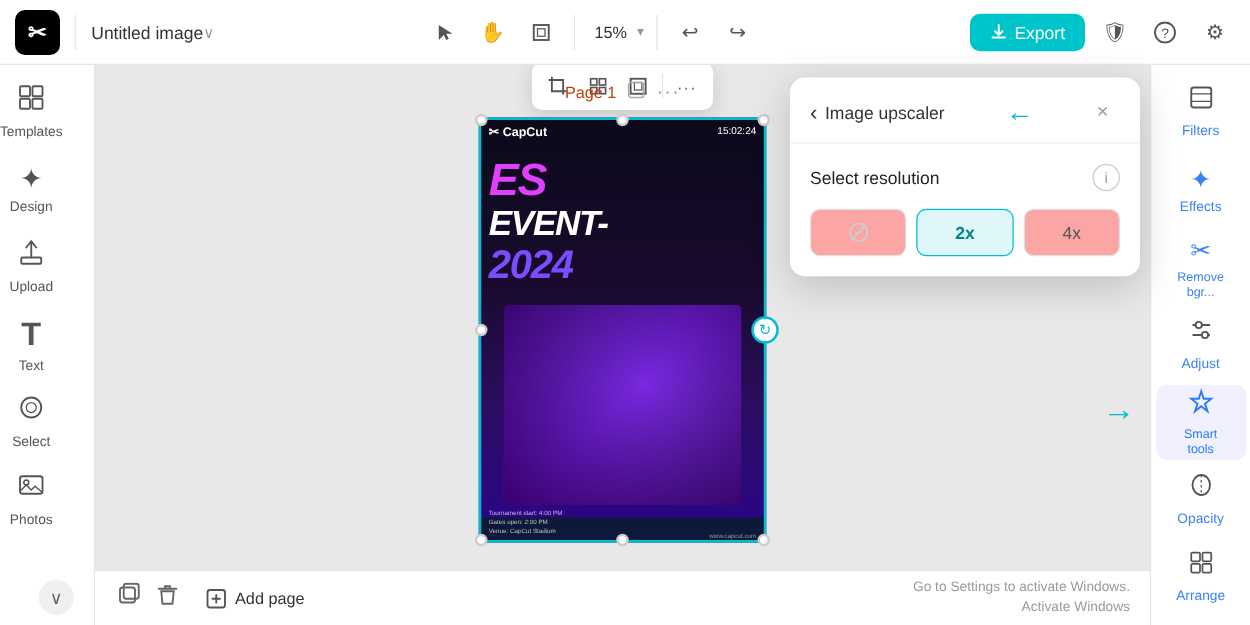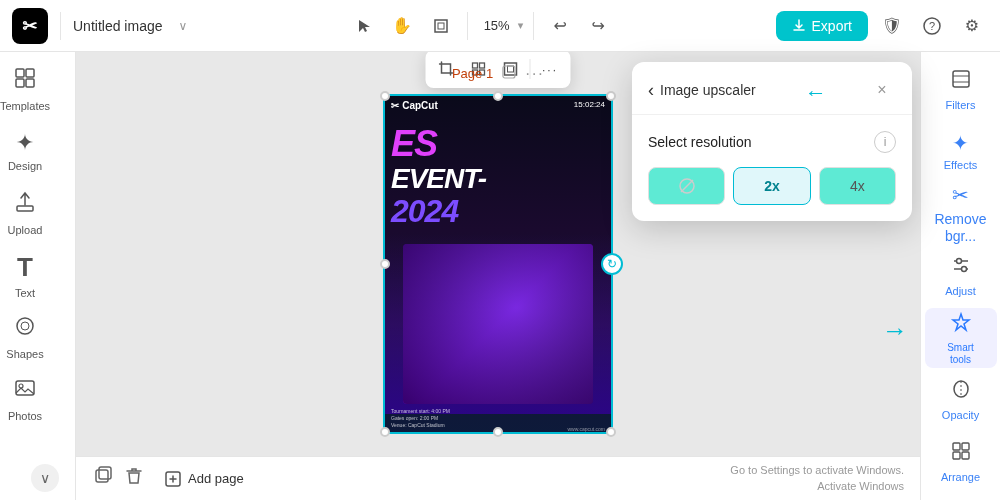--- a/index.html
+++ b/index.html
@@ -21,21 +21,21 @@
       width: 36px; height: 36px;
       background: #000;
       border-radius: 8px;
       display: flex; align-items: center; justify-content: center;
       color: #fff;
       font-size: 18px;
       font-weight: bold;
       flex-shrink: 0;
     }
     .toolbar-divider { width: 1px; height: 28px; background: #e5e5e5; margin: 0 4px; }
-    .toolbar-title-area { display: flex; align-items: center; gap: 16px; cursor: pointer; }
+    .toolbar-title-area { display: flex; align-items: center; gap: 0; cursor: pointer; }
     .toolbar-title { font-size: 14px; color: #333; font-weight: 500; }
     .toolbar-chevron { font-size: 12px; color: #999; }
     .toolbar-center { flex: 1; display: flex; align-items: center; justify-content: center; gap: 6px; }
     .toolbar-icon-btn {
       width: 32px; height: 32px;
       border: none; background: transparent; cursor: pointer;
       border-radius: 6px; display: flex; align-items: center; justify-content: center;
       font-size: 16px; color: #555;
     }
     .zoom-area { display: flex; align-items: center; gap: 2px; }
@@ -345,21 +345,21 @@
       border: 1.5px solid #ccc;
       border-radius: 50%;
       display: flex; align-items: center; justify-content: center;
       font-size: 12px; color: #999; cursor: pointer;
     }
     .resolution-options { display: flex; gap: 8px; }
     .res-btn {
       flex: 1;
       height: 38px;
       border: 1.5px solid #e0e0e0;
-      background: #5eead4;
+      background: #fca5a5;
       border-radius: 8px;
       cursor: pointer;
       font-size: 14px;
       color: #555;
       display: flex; align-items: center; justify-content: center;
     }
     .res-btn.active {
       background: #e0f7fa;
       border-color: #00bcd4;
       color: #00838f;
@@ -461,21 +461,21 @@
       <span class="sidebar-item-icon" style="font-size:26px;font-weight:bold;color:#555;">T</span>
       <span class="sidebar-item-label">Text</span>
     </div>
     <div class="sidebar-item">
       <span class="sidebar-item-icon">
         <svg width="24" height="24" viewBox="0 0 24 24">
             <circle cx="12" cy="12" r="8" fill="none" stroke="#555" stroke-width="1.5"></circle>
             <circle cx="12" cy="12" r="4" fill="none" stroke="#555" stroke-width="1"></circle>
           </svg>
       </span>
-      <span class="sidebar-item-label">Shapes</span>
+      <span class="sidebar-item-label">Select</span>
     </div>
     <div class="sidebar-item">
       <span class="sidebar-item-icon">
         <svg width="24" height="24" viewBox="0 0 24 24">
             <rect x="3" y="5" width="18" height="14" rx="2" fill="none" stroke="#555" stroke-width="1.5"></rect>
             <circle cx="8" cy="10" r="2" fill="none" stroke="#555" stroke-width="1.2"></circle>
             <path d="M3 17l5-5 4 4 3-3 6 5" stroke="#555" stroke-width="1.2" fill="none"></path>
           </svg>
       </span>
       <span class="sidebar-item-label">Photos</span>
@@ -594,21 +594,21 @@
           </svg>
       </span>
       <span class="panel-item-label">Filters</span>
     </div>
     <div class="panel-item">
       <span class="panel-item-icon">✦</span>
       <span class="panel-item-label">Effects</span>
     </div>
     <div class="panel-item">
       <span class="panel-item-icon">✂</span>
-      <span class="panel-item-label" style="font-size:14px;text-align:center;">Remove<br>bgr...</span>
+      <span class="panel-item-label" style="font-size:10px;text-align:center;">Remove<br>bgr...</span>
     </div>
     <div class="panel-item">
       <span class="panel-item-icon">
         <svg width="22" height="22" viewBox="0 0 22 22">
             <line x1="4" y1="7" x2="18" y2="7" stroke="#555" stroke-width="1.5"></line>
             <line x1="4" y1="15" x2="18" y2="15" stroke="#555" stroke-width="1.5"></line>
             <circle cx="9" cy="7" r="2.5" fill="#fff" stroke="#555" stroke-width="1.5"></circle>
             <circle cx="14" cy="15" r="2.5" fill="#fff" stroke="#555" stroke-width="1.5"></circle>
           </svg>
       </span>

